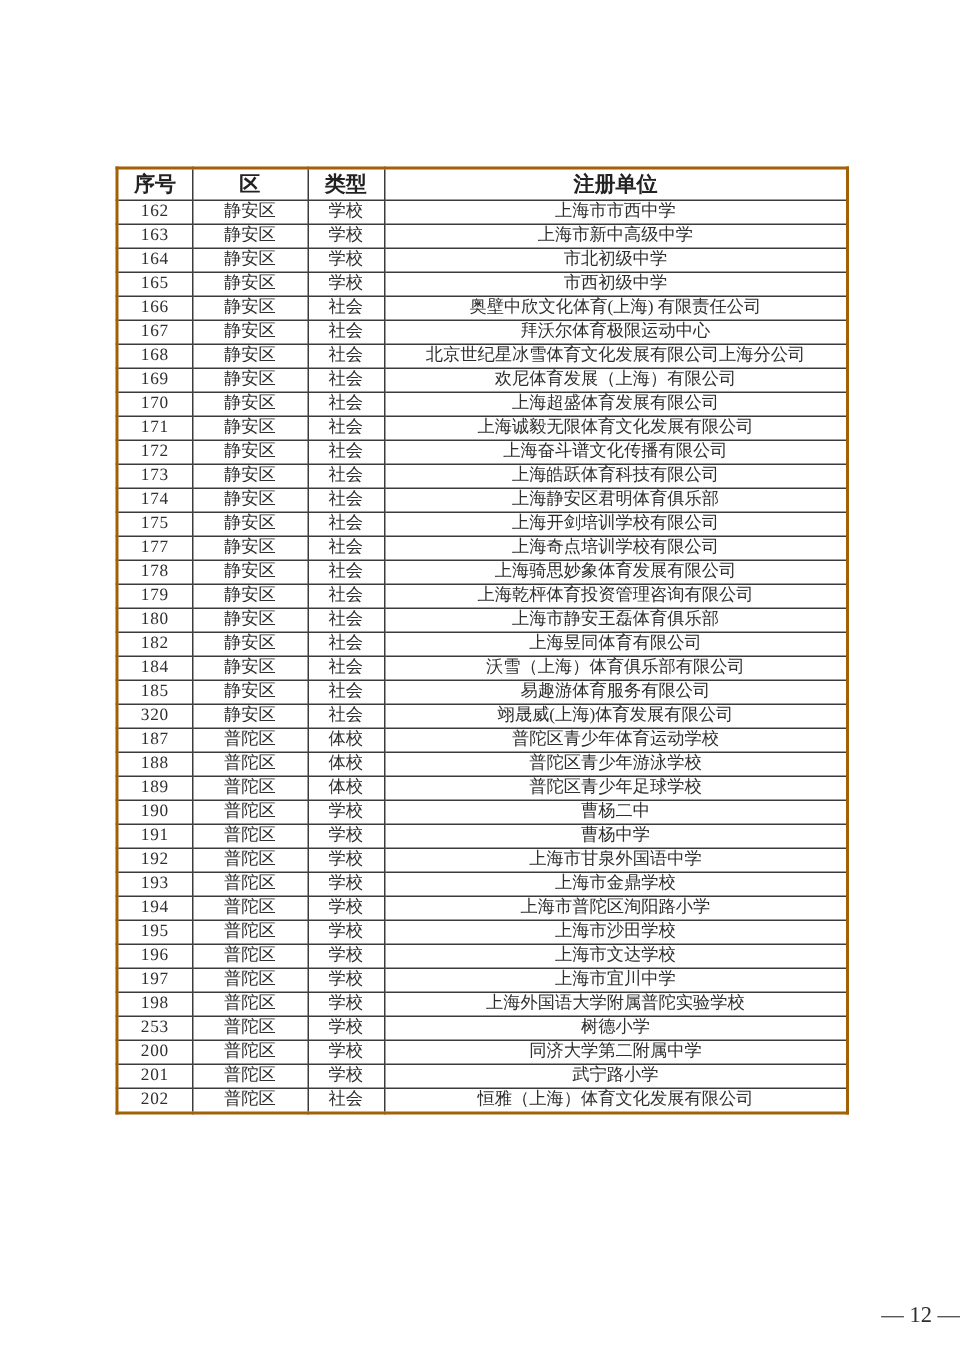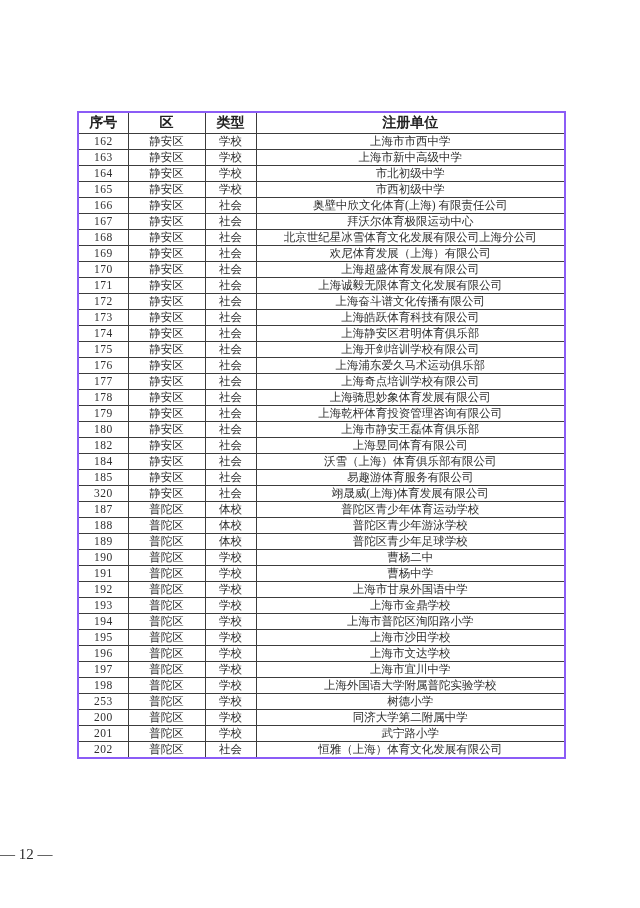--- a/index.html
+++ b/index.html
@@ -16,21 +16,21 @@
     font-family: "Liberation Serif", "DejaVu Serif", serif;
     color: #2e2e2e;
   }
   table.reg-table {
     position: absolute;
     left: 77px;
     top: 111px;
     width: 487px;
     border-collapse: collapse;
     table-layout: fixed;
-    border: 2px solid #8b5cf6;
+    border: 2px solid #a16207;
     padding-left: 48px;
   }
   table.reg-table th,
   table.reg-table td {
     border: 1px solid #3c3c3c;
     padding: 0;
     text-align: center;
     vertical-align: middle;
     overflow: hidden;
     white-space: nowrap;
@@ -46,23 +46,23 @@
     line-height: 15px;
     font-size: 11.5px;
   }
   td.cell-serial {
     font-size: 11.5px;
     letter-spacing: 0.5px;
   }
   .page-number {
     position: absolute;
     left: 0;
-    top: 846px;
+    top: 869px;
     width: 100%;
-    text-align: left;
+    text-align: right;
     font-size: 15px;
     color: #2e2e2e;
   }
 </style>
 </head>
 <body>
 
 <div class="page">
 
   <table class="reg-table">
@@ -159,26 +159,20 @@
           <td class="cell-type">社会</td>
           <td class="cell-unit">上海静安区君明体育俱乐部</td>
         </tr>
         <tr>
           <td class="cell-serial">175</td>
           <td class="cell-district">静安区</td>
           <td class="cell-type">社会</td>
           <td class="cell-unit">上海开剑培训学校有限公司</td>
         </tr>
         <tr>
-          <td class="cell-serial">176</td>
-          <td class="cell-district">静安区</td>
-          <td class="cell-type">社会</td>
-          <td class="cell-unit">上海浦东爱久马术运动俱乐部</td>
-        </tr>
-        <tr>
           <td class="cell-serial">177</td>
           <td class="cell-district">静安区</td>
           <td class="cell-type">社会</td>
           <td class="cell-unit">上海奇点培训学校有限公司</td>
         </tr>
         <tr>
           <td class="cell-serial">178</td>
           <td class="cell-district">静安区</td>
           <td class="cell-type">社会</td>
           <td class="cell-unit">上海骑思妙象体育发展有限公司</td>

